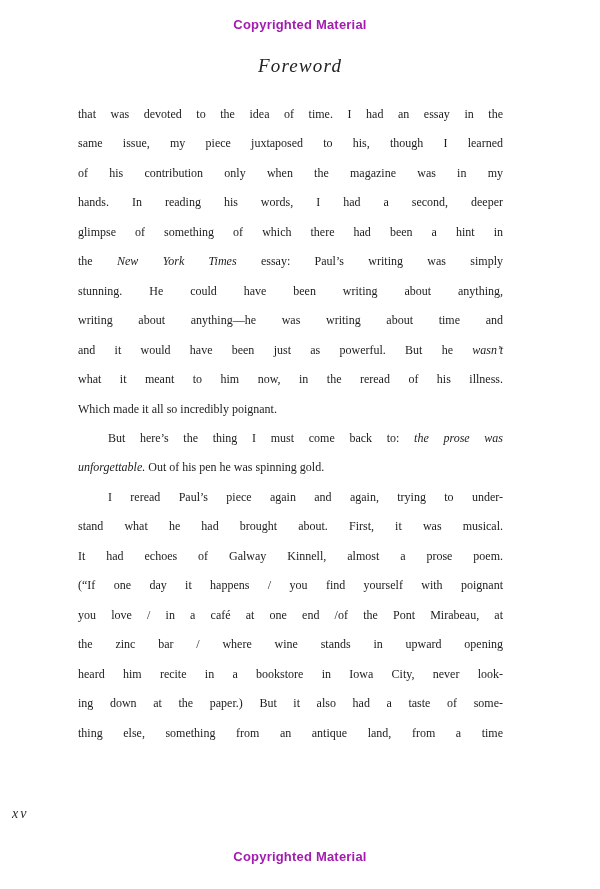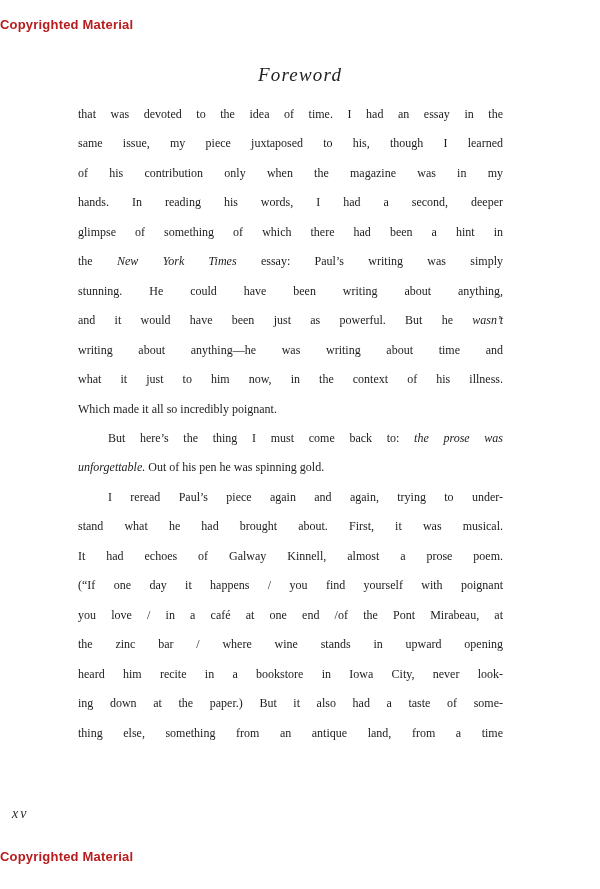--- a/index.html
+++ b/index.html
@@ -12,39 +12,39 @@
     width: 600px;
     height: 889px;
     background: #ffffff;
     overflow: hidden;
     font-family: "Liberation Serif", "DejaVu Serif", serif;
   }
   .copyright {
     position: absolute;
     left: 0;
     width: 100%;
+    text-align: center;
     font-family: "Liberation Sans", "DejaVu Sans", sans-serif;
     font-weight: bold;
     font-size: 13px;
-    color: #b91c1c;
+    color: #a21caf;
     letter-spacing: 0.2px;
   }
   .copyright.top { top: 17px; }
   .copyright.bottom { top: 849px; }
   .chapter {
     position: absolute;
     top: 55px;
     left: 0;
     width: 100%;
     text-align: center;
     font-style: italic;
     font-size: 19px;
     letter-spacing: 1.2px;
     color: #232323;
-    margin-top: 9px;
   }
   .body-text {
     position: absolute;
     top: 100px;
     left: 78px;
     width: 425px;
     font-size: 12px;
     line-height: 29.45px;
     color: #1c1c1c;
   }
@@ -84,23 +84,23 @@
   <div class="chapter">Foreword</div>
 
   <div class="body-text">
       <div class="line"><span>that was devoted to the idea of time. I had an essay in the</span></div>
       <div class="line"><span>same issue, my piece juxtaposed to his, though I learned</span></div>
       <div class="line"><span>of his contribution only when the magazine was in my</span></div>
       <div class="line"><span>hands. In reading his words, I had a second, deeper</span></div>
       <div class="line"><span>glimpse of something of which there had been a hint in</span></div>
       <div class="line"><span>the </span><span class="it">New York Times</span><span> essay: Paul’s writing was simply</span></div>
       <div class="line"><span>stunning. He could have been writing about anything,</span></div>
+      <div class="line"><span>writing about anything—he was writing about time and</span></div>
       <div class="line"><span>and it would have been just as powerful. But he </span><span class="it">wasn’t</span></div>
-      <div class="line"><span>writing about anything—he was writing about time and</span></div>
-      <div class="line"><span>what it just to him now, in the context of his illness.</span></div>
+      <div class="line"><span>what it meant to him now, in the reread of his illness.</span></div>
       <div class="line endpara"><span>Which made it all so incredibly poignant.</span></div>
       <div class="line indent"><span>But here’s the thing I must come back to: </span><span class="it">the prose was</span></div>
       <div class="line endpara"><span class="it">unforgettable.</span><span> Out of his pen he was spinning gold.</span></div>
       <div class="line indent"><span>I reread Paul’s piece again and again, trying to under-</span></div>
       <div class="line"><span>stand what he had brought about. First, it was musical.</span></div>
       <div class="line"><span>It had echoes of Galway Kinnell, almost a prose poem.</span></div>
       <div class="line"><span>(“If one day it happens / you find yourself with poignant</span></div>
       <div class="line"><span>you love / in a café at one end /of the Pont Mirabeau, at</span></div>
       <div class="line"><span>the zinc bar / where wine stands in upward opening</span></div>
       <div class="line"><span>heard him recite in a bookstore in Iowa City, never look-</span></div>

